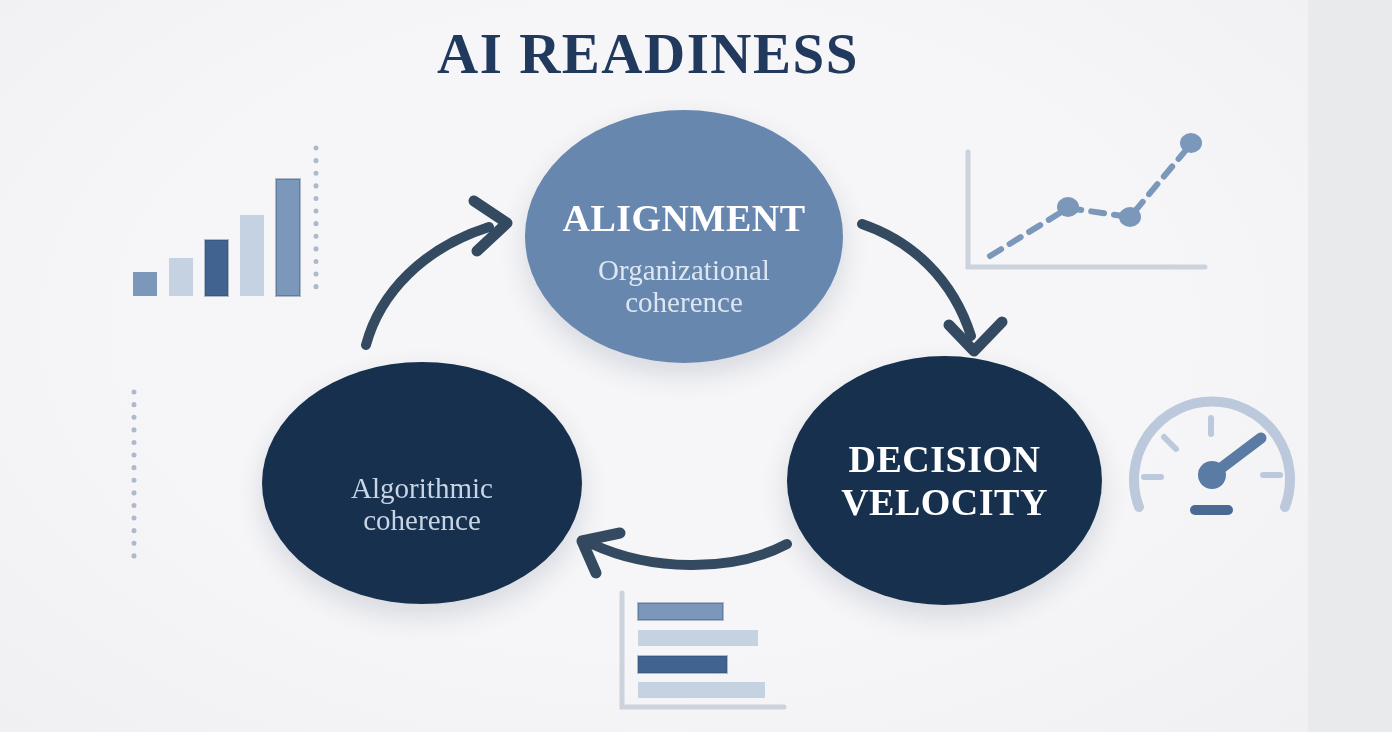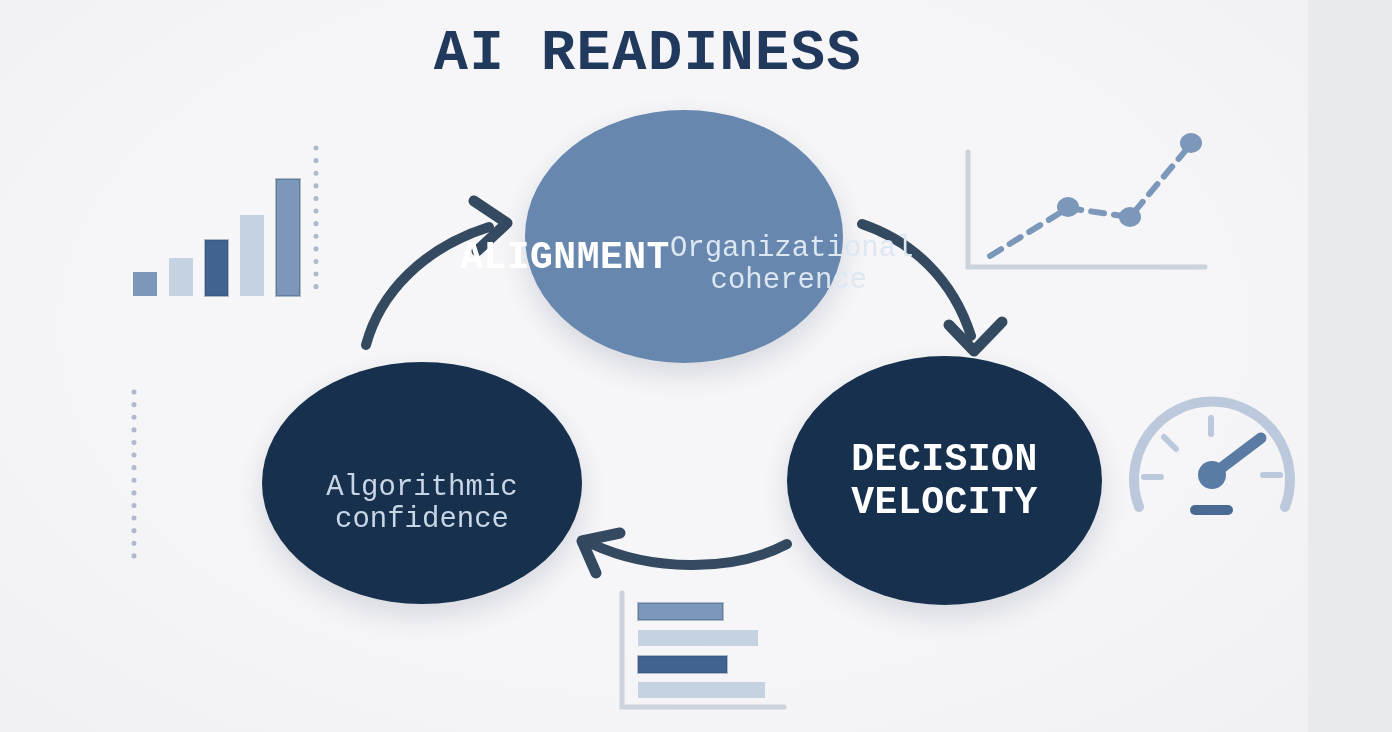--- a/index.html
+++ b/index.html
@@ -3,21 +3,21 @@
 <meta charset="utf-8">
 <style>
   html, body { margin: 0; padding: 0; background: #e9eaec; }
   * { box-sizing: border-box; }
 
   .stage {
     position: relative;
     width: 1308px;
     height: 732px;
     overflow: hidden;
-    font-family: Liberation Mono, monospace;
+    font-family: Liberation Serif, serif;
     background: radial-gradient(ellipse at 50% 45%, var(--background) 55%, #f0f0f2 100%);
   }
 
   .title {
     position: absolute;
     left: 648px;
     top: 24px;
     transform: translateX(-50%);
     font-size: 57px;
     line-height: 60px;
@@ -31,21 +31,21 @@
     position: absolute;
     left: 0; top: 0;
     width: 1392px; height: 732px;
     display: block;
   }
 
   .node {
     position: absolute;
     border-radius: 50%;
     display: flex;
-    flex-direction: row;
+    flex-direction: column;
     align-items: center;
     justify-content: center;
     text-align: center;
     box-shadow: 0 12px 28px rgba(25, 45, 75, 0.14);
   }
   .node-alignment {
     left: 525px; top: 110px; width: 318px; height: 253px;
     background: var(--node-alignment-fill);
     padding-top: 42px;
   }
@@ -164,16 +164,16 @@
   <div class="node node-alignment">
     <div class="node-label">ALIGNMENT</div>
     <div class="node-sublabel">Organizational coherence</div>
   </div>
 
   <div class="node node-decision-velocity">
     <div class="node-label">DECISION VELOCITY</div>
   </div>
 
   <div class="node node-trust">
-    <div class="node-sublabel">Algorithmic confidence</div>
+    <div class="node-sublabel">Algorithmic coherence</div>
   </div>
 
 </div>
 
 </body></html>

